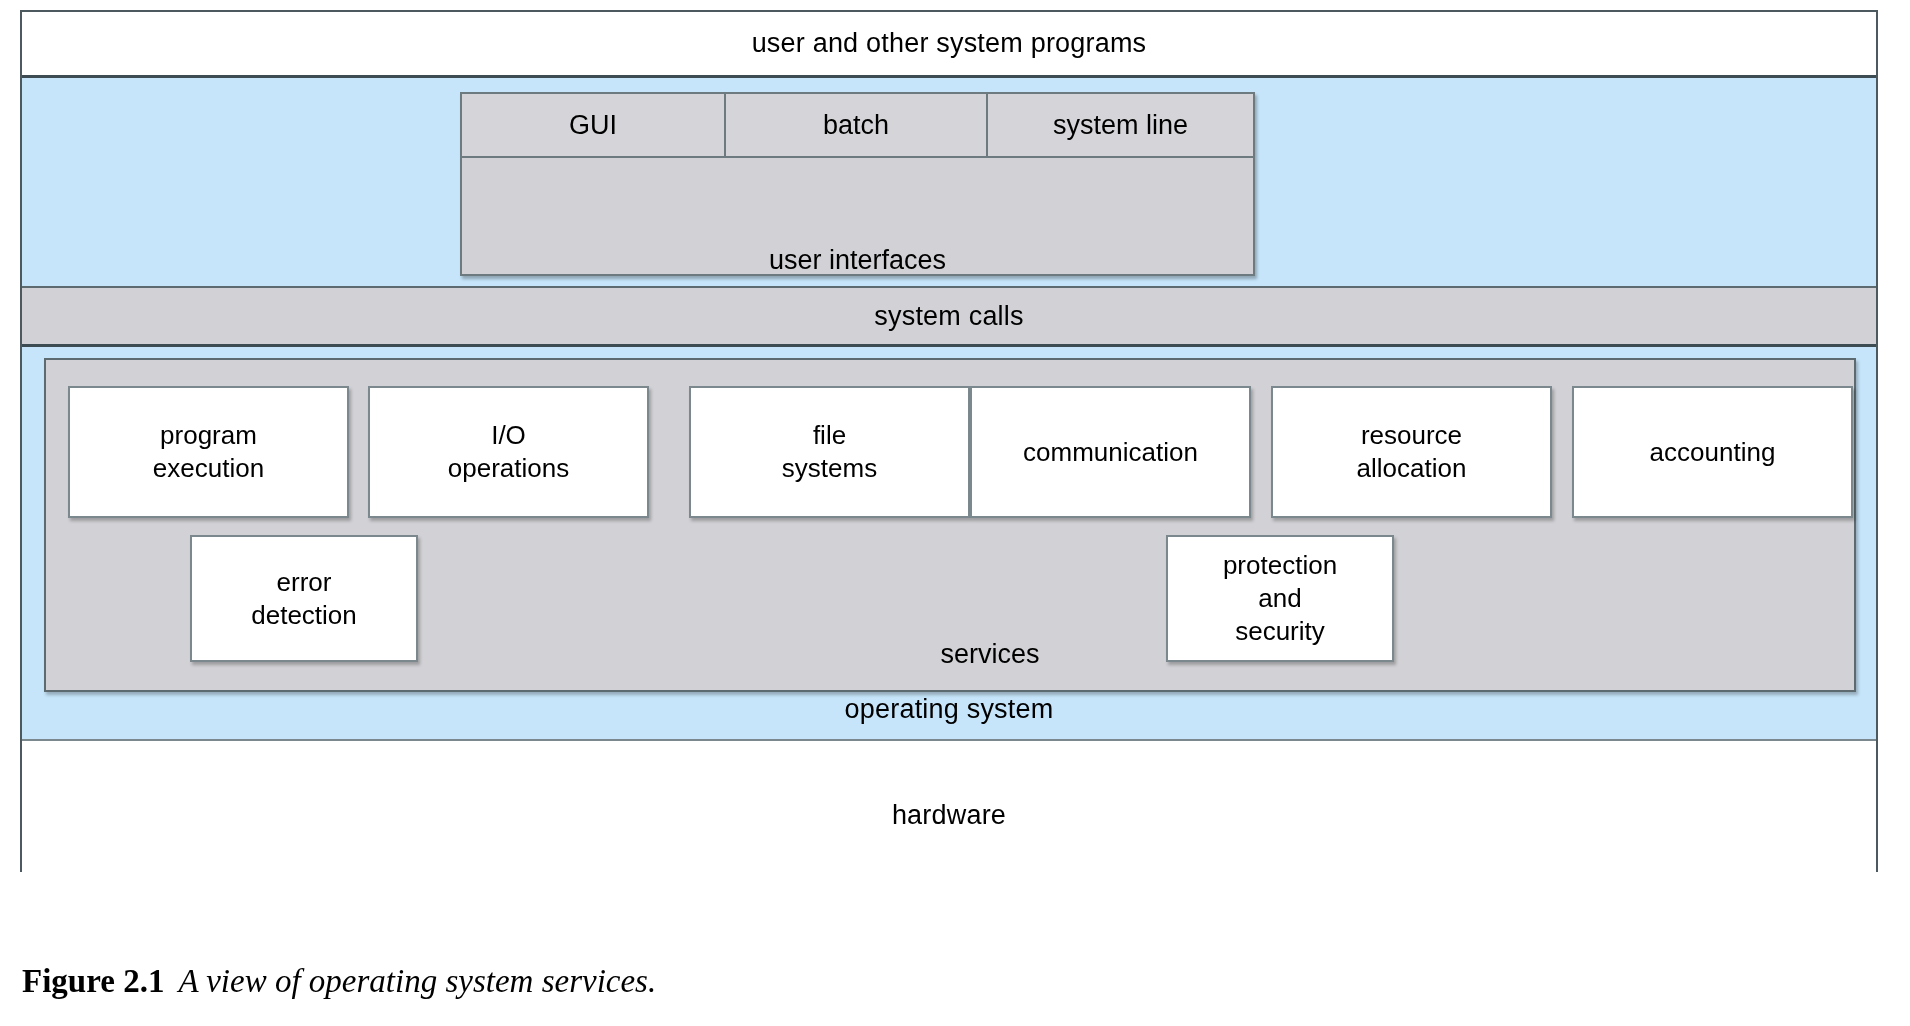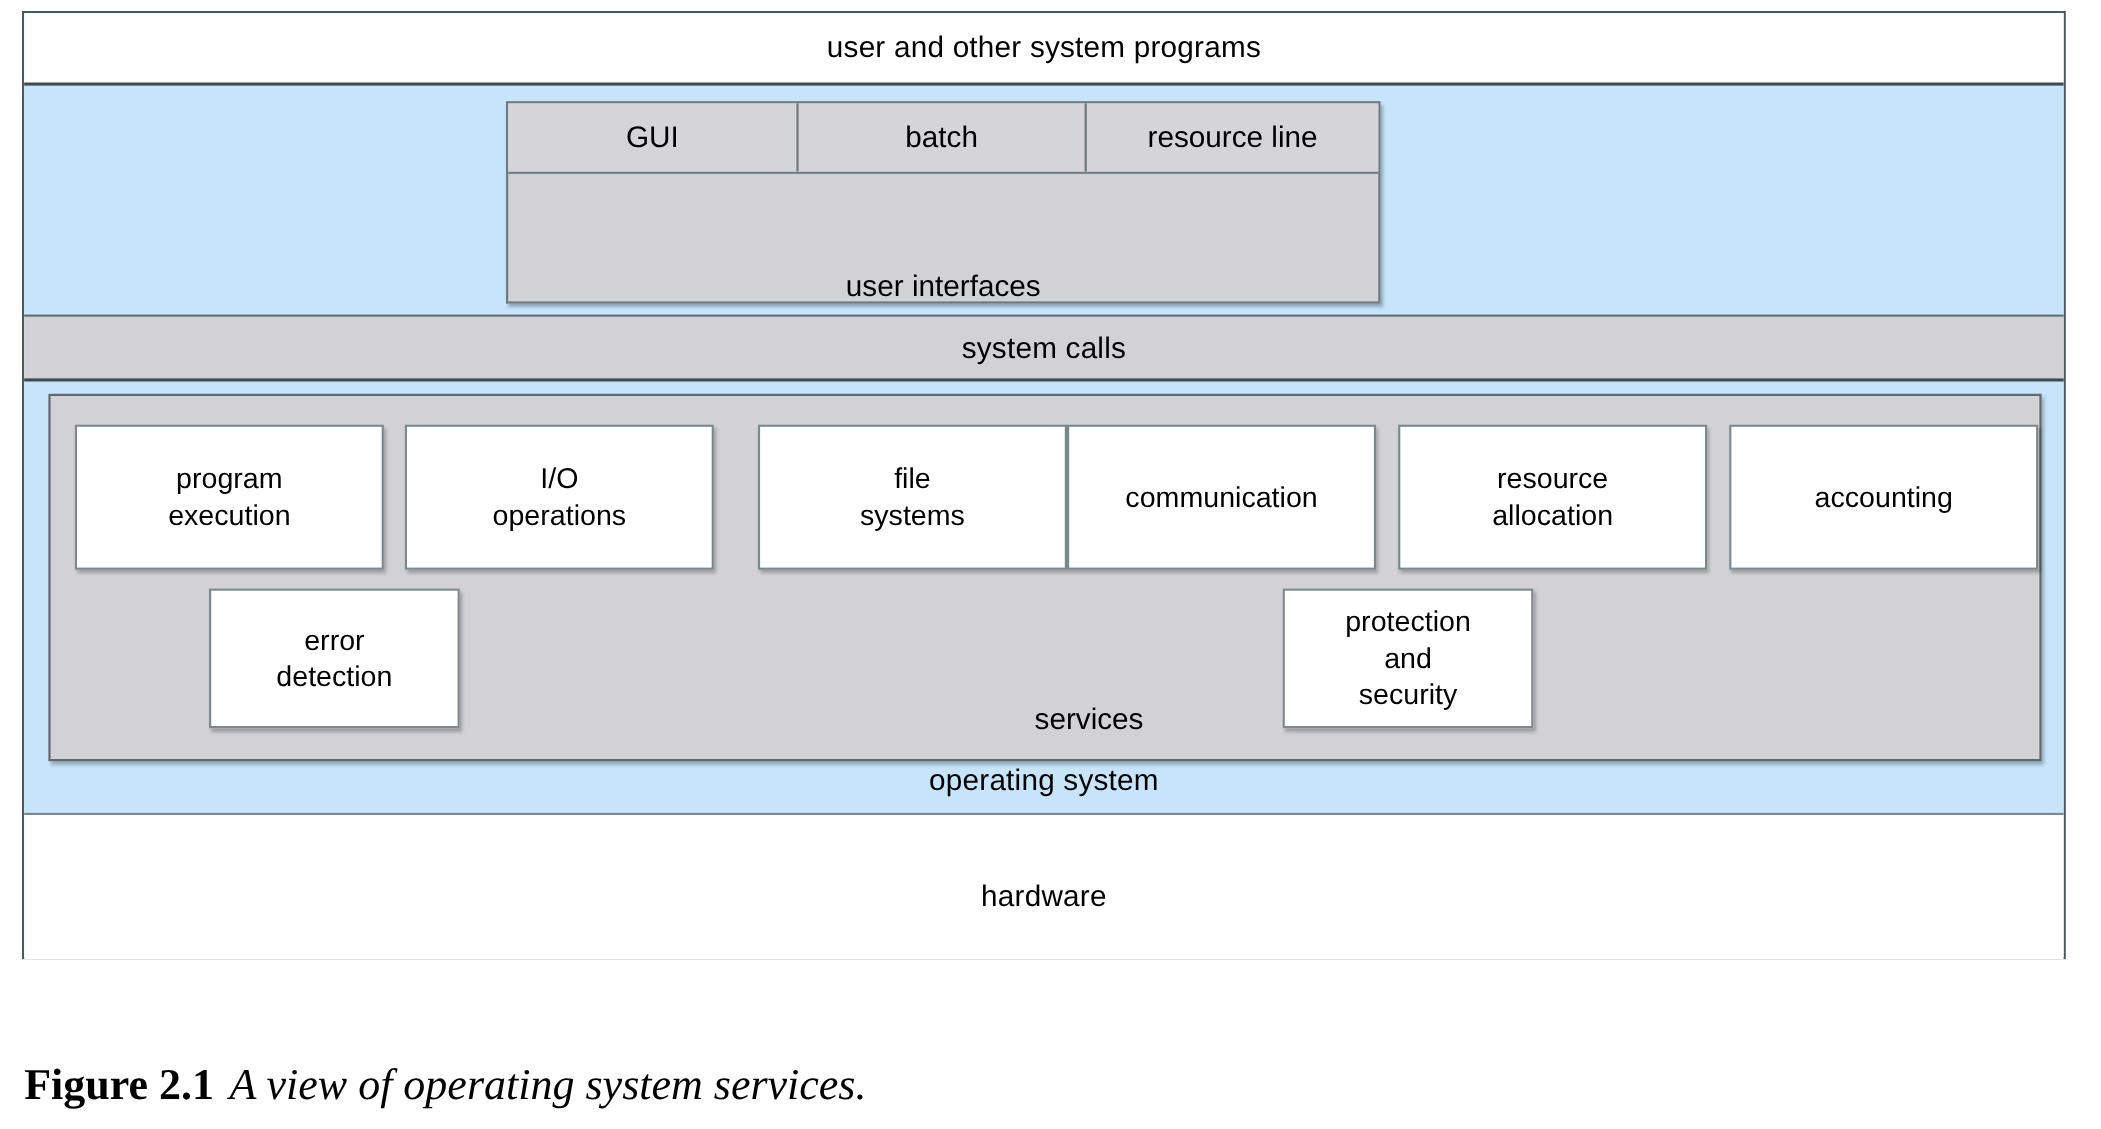--- a/index.html
+++ b/index.html
@@ -187,21 +187,21 @@
 
   
   #svc-error-detection { left: 144px;  width: 228px; height: 127px; }
   #svc-protection      { left: 1120px; width: 228px; height: 127px; }
 
   
   #caption {
     position: absolute;
     left: 22px;
     top: 962px;
-    font-size: 40px;
+    font-size: 33px;
     white-space: nowrap;
   }
   #caption-label {
     font-family: "Liberation Serif", serif;
     font-weight: bold;
   }
   #caption-text {
     font-family: "Liberation Serif", serif;
     font-style: italic;
     margin-left: 14px;
@@ -219,21 +219,21 @@
   <div class="band" id="band-interfaces">
     <div id="ui-box">
       <div id="ui-tabs">
         <div class="ui-tab" id="ui-tab-gui">
           <span>GUI</span>
         </div>
         <div class="ui-tab" id="ui-tab-batch">
           <span>batch</span>
         </div>
         <div class="ui-tab" id="ui-tab-cmdline">
-          <span>resource line</span>
+          <span>system line</span>
         </div>
       </div>
       <div id="ui-body">
         <span>user interfaces</span>
       </div>
     </div>
   </div>
 
   <div class="band" id="band-system-calls">
     <span class="band-label">system calls</span>

